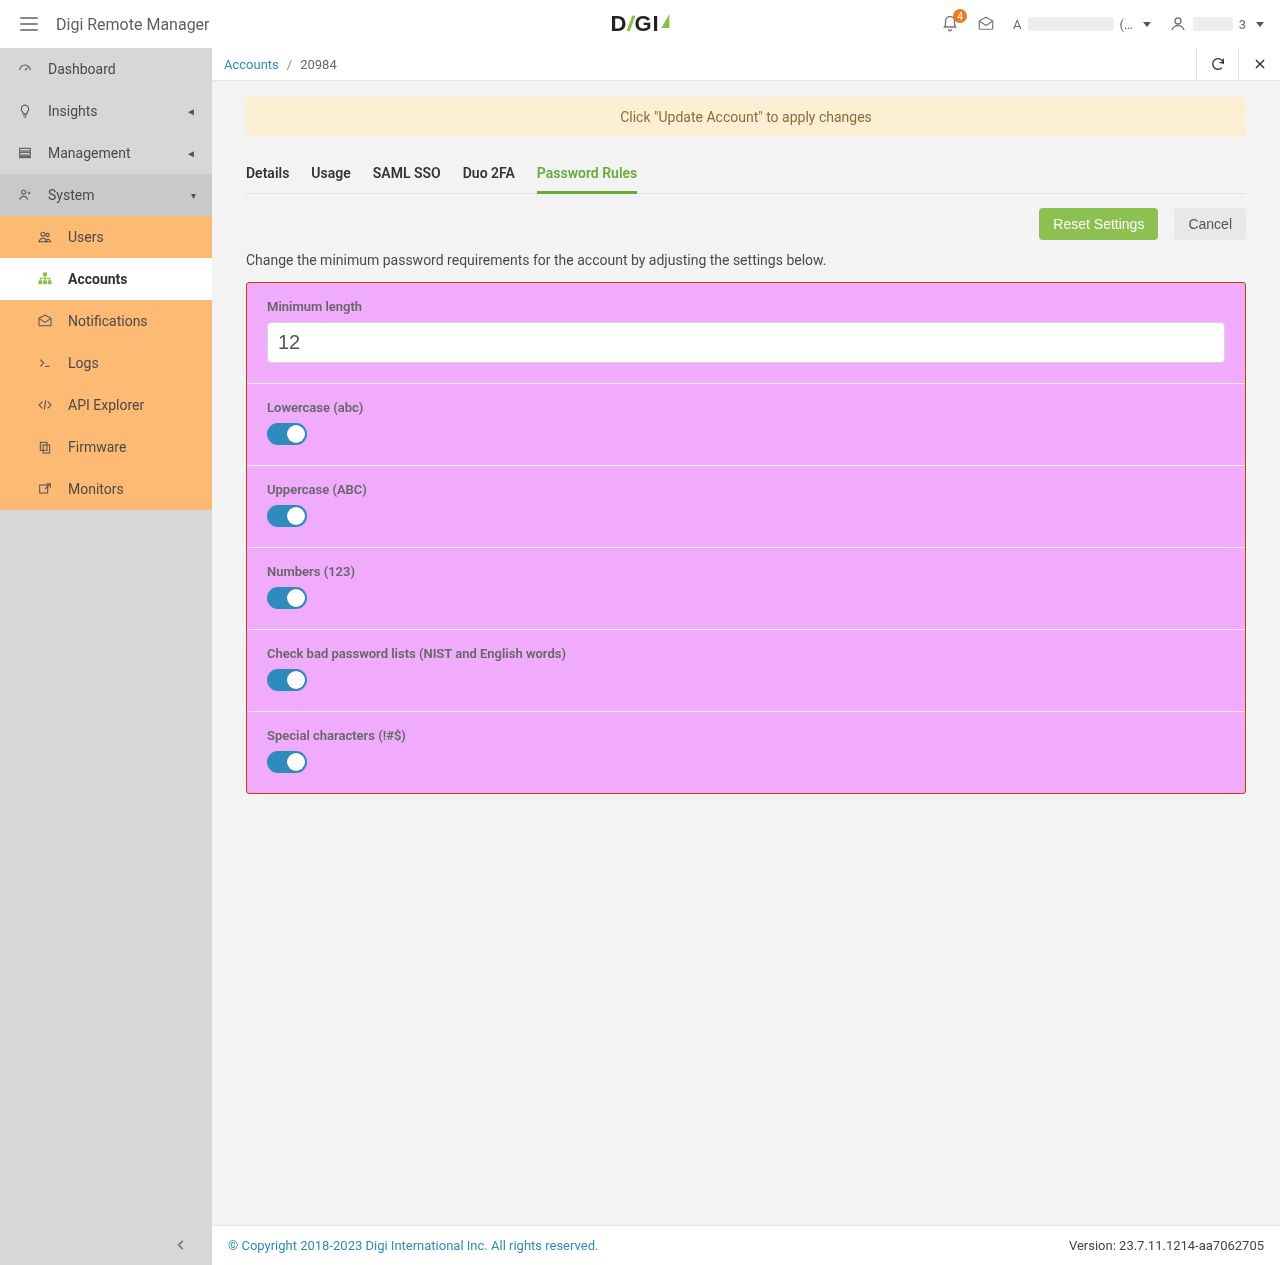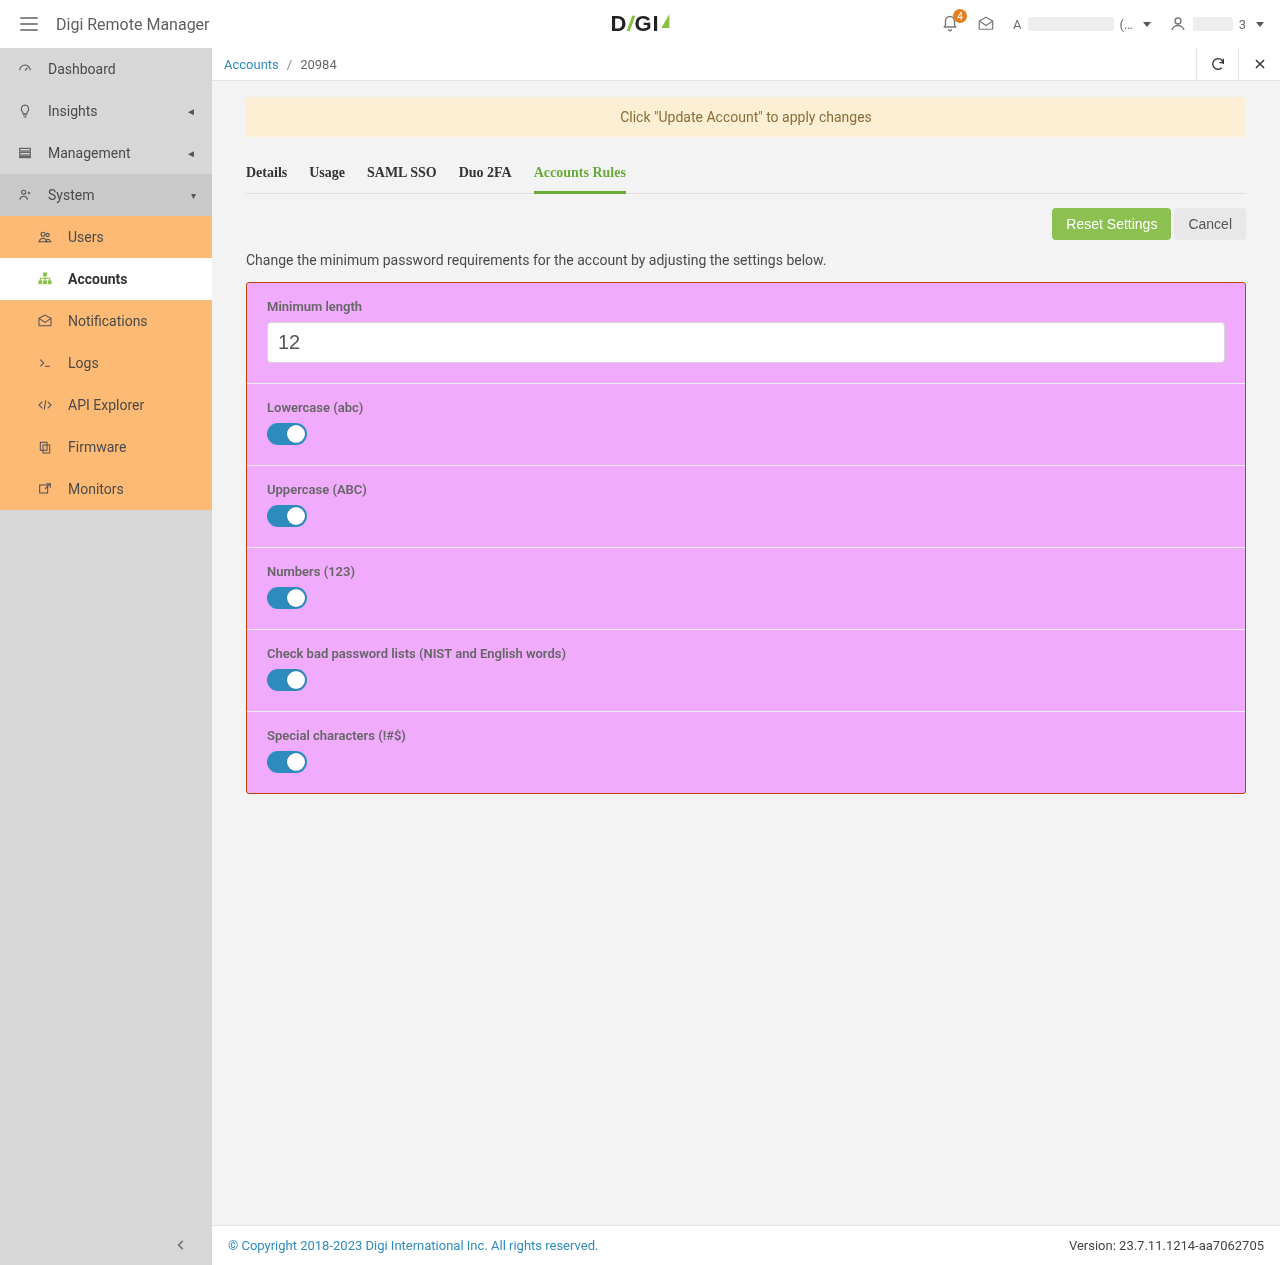--- a/index.html
+++ b/index.html
@@ -44,24 +44,24 @@
   .breadcrumb-bar a { color: #2e8bbd; text-decoration: none; }
   .breadcrumb-bar .sep { margin: 0 8px; color: #888; }
   .breadcrumb-bar .current { color: #666; }
   .bc-actions { margin-left: auto; display: flex; height: 100%; }
   .bc-actions .act { width: 42px; border-left: 1px solid #e4e4e4; display: flex; align-items: center; justify-content: center; color: #555; cursor: pointer; }
 
   .page-pad { padding: 16px 34px 0 34px; flex: 1; overflow: auto; }
   .banner { background: #fdefd3; color: #8a6d3b; text-align: center; padding: 12px; border-radius: 3px; font-size: 14px; margin-bottom: 20px;}
   
   .tabs { display: flex; gap: 22px; border-bottom: 1px solid #e0e0e0; margin-bottom: 14px; }
-  .tab { padding: 8px 0 10px 0; font-size: 14px; color: #333; font-weight: 600; cursor: pointer; border-bottom: 3px solid transparent; margin-bottom: -1px; font-family: Liberation Serif, serif; }
+  .tab { padding: 8px 0 10px 0; font-size: 14px; color: #333; font-weight: 600; cursor: pointer; border-bottom: 3px solid transparent; margin-bottom: -1px; }
   .tab.active { color: #6aaa3a; border-bottom-color: #6aaa3a; }
 
-  .action-row { display: flex; justify-content: flex-end; gap: 3px; margin-bottom: 12px;}
+  .action-row { display: flex; justify-content: flex-end; gap: 16px; margin-bottom: 12px;}
   .btn { border: none; border-radius: 4px; padding: 8px 14px; font-size: 14px; cursor: pointer; }
   .btn-success { background: #8cc152; color: #fff; }
   .btn-default { background: #e8e8e8; color: #555; }
   .intro-text { color: #4a4a4a; margin-bottom: 14px; font-size: 14px;}
 
   .panel { background: #f0abfc; border: 1px solid #c2410c; border-radius: 3px; }
   .panel-section { padding: 16px 20px 20px 20px; border-bottom: 1px solid #eee; }
   .panel-section:last-child { border-bottom: none; }
   .field-label { font-size: 13px; color: #666; font-weight: 600; margin-bottom: 8px; }
   .text-input { width: 100%; padding: 8px 10px; border: 1px solid #d6d6d6; border-radius: 4px; font-size: 20px; color: #555; }
@@ -269,21 +269,21 @@
     </div>
 
     <div class="page-pad">
       <div class="banner">Click "Update Account" to apply changes</div>
 
       <div class="tabs">
         <div class="tab">Details</div>
         <div class="tab">Usage</div>
         <div class="tab">SAML SSO</div>
         <div class="tab">Duo 2FA</div>
-        <div class="tab active">Accounts Rules</div>
+        <div class="tab active">Password Rules</div>
       </div>
 
       <div class="action-row">
         <button class="btn btn-success">Reset Settings</button>
         <button class="btn btn-default">Cancel</button>
       </div>
 
       <div class="intro-text">Change the minimum password requirements for the account by adjusting the settings below.</div>
 
       <div class="panel">

